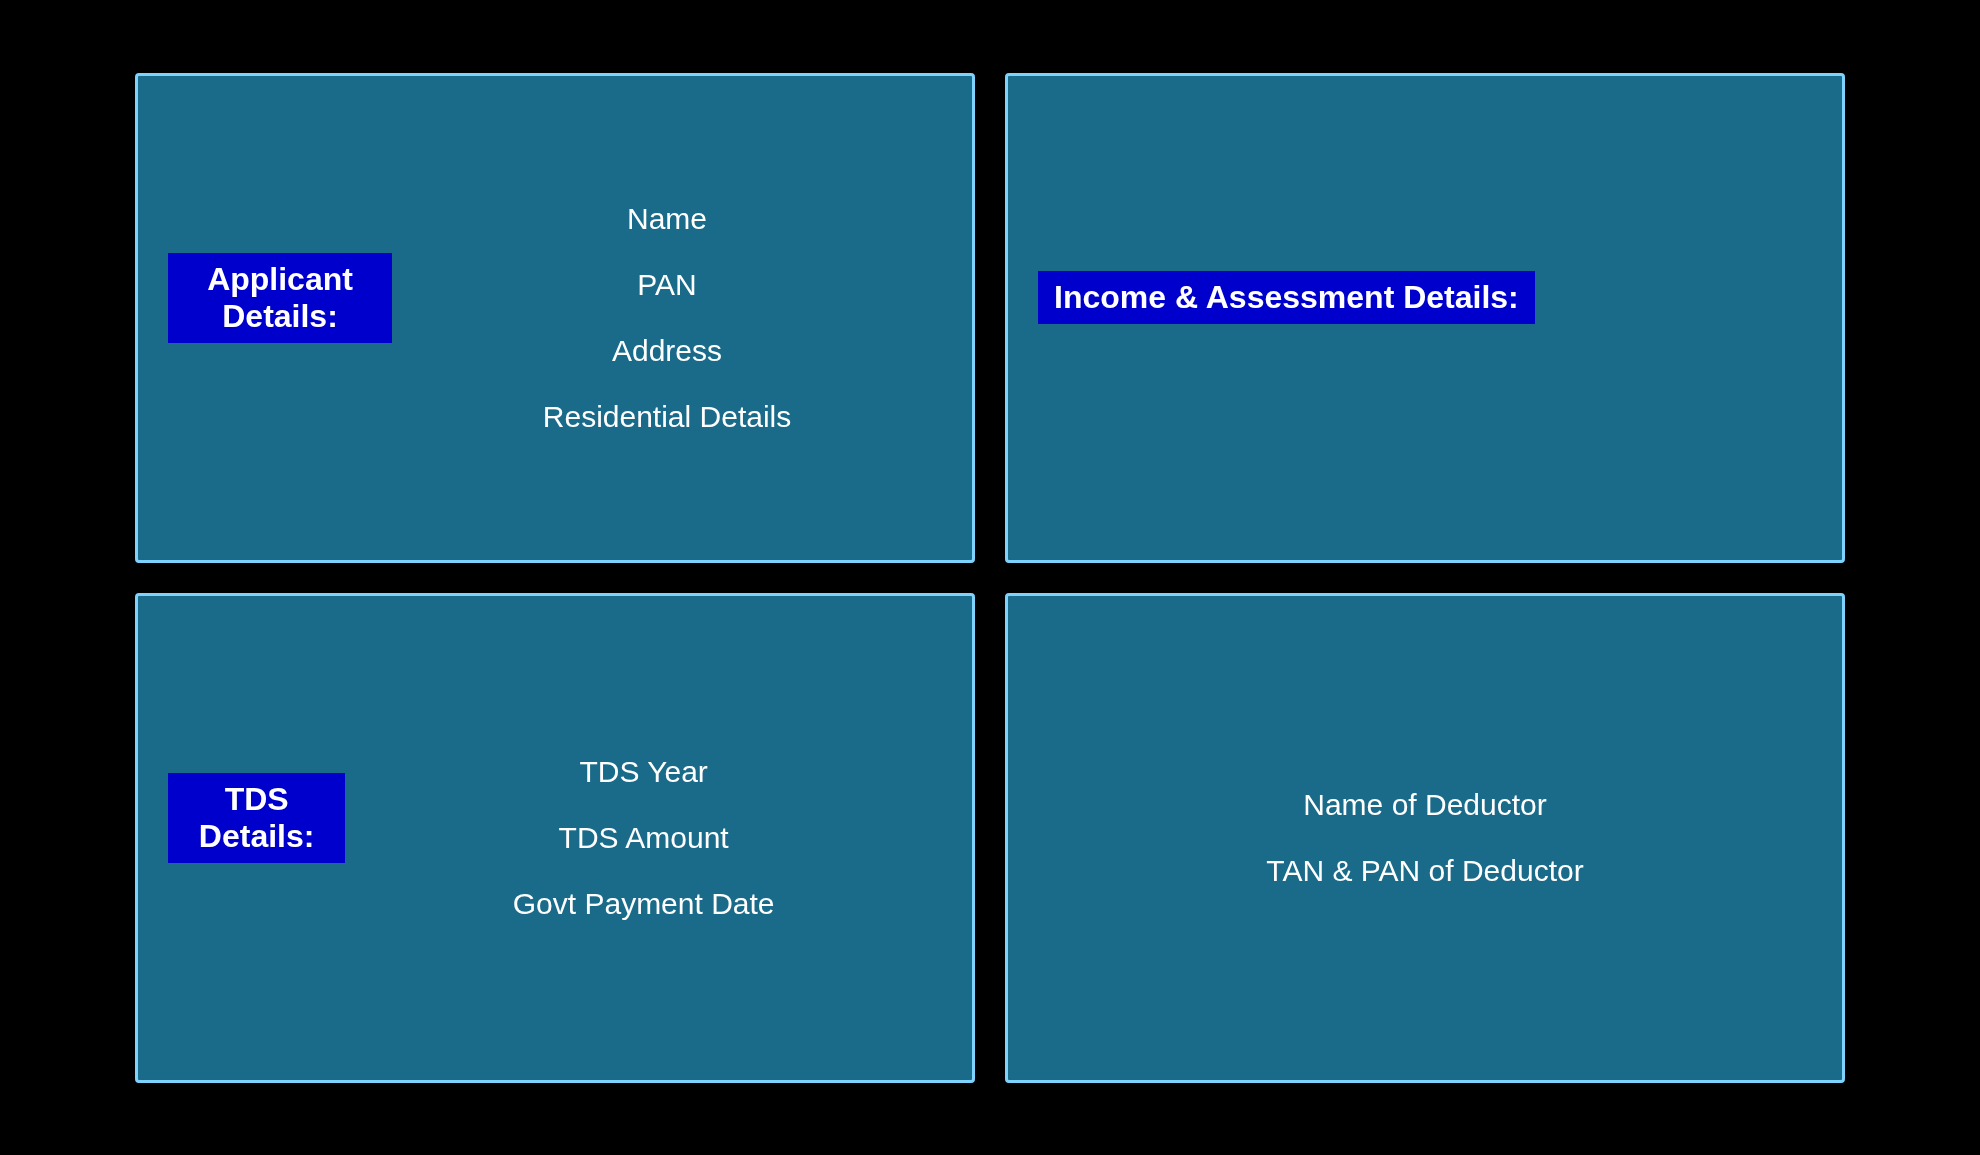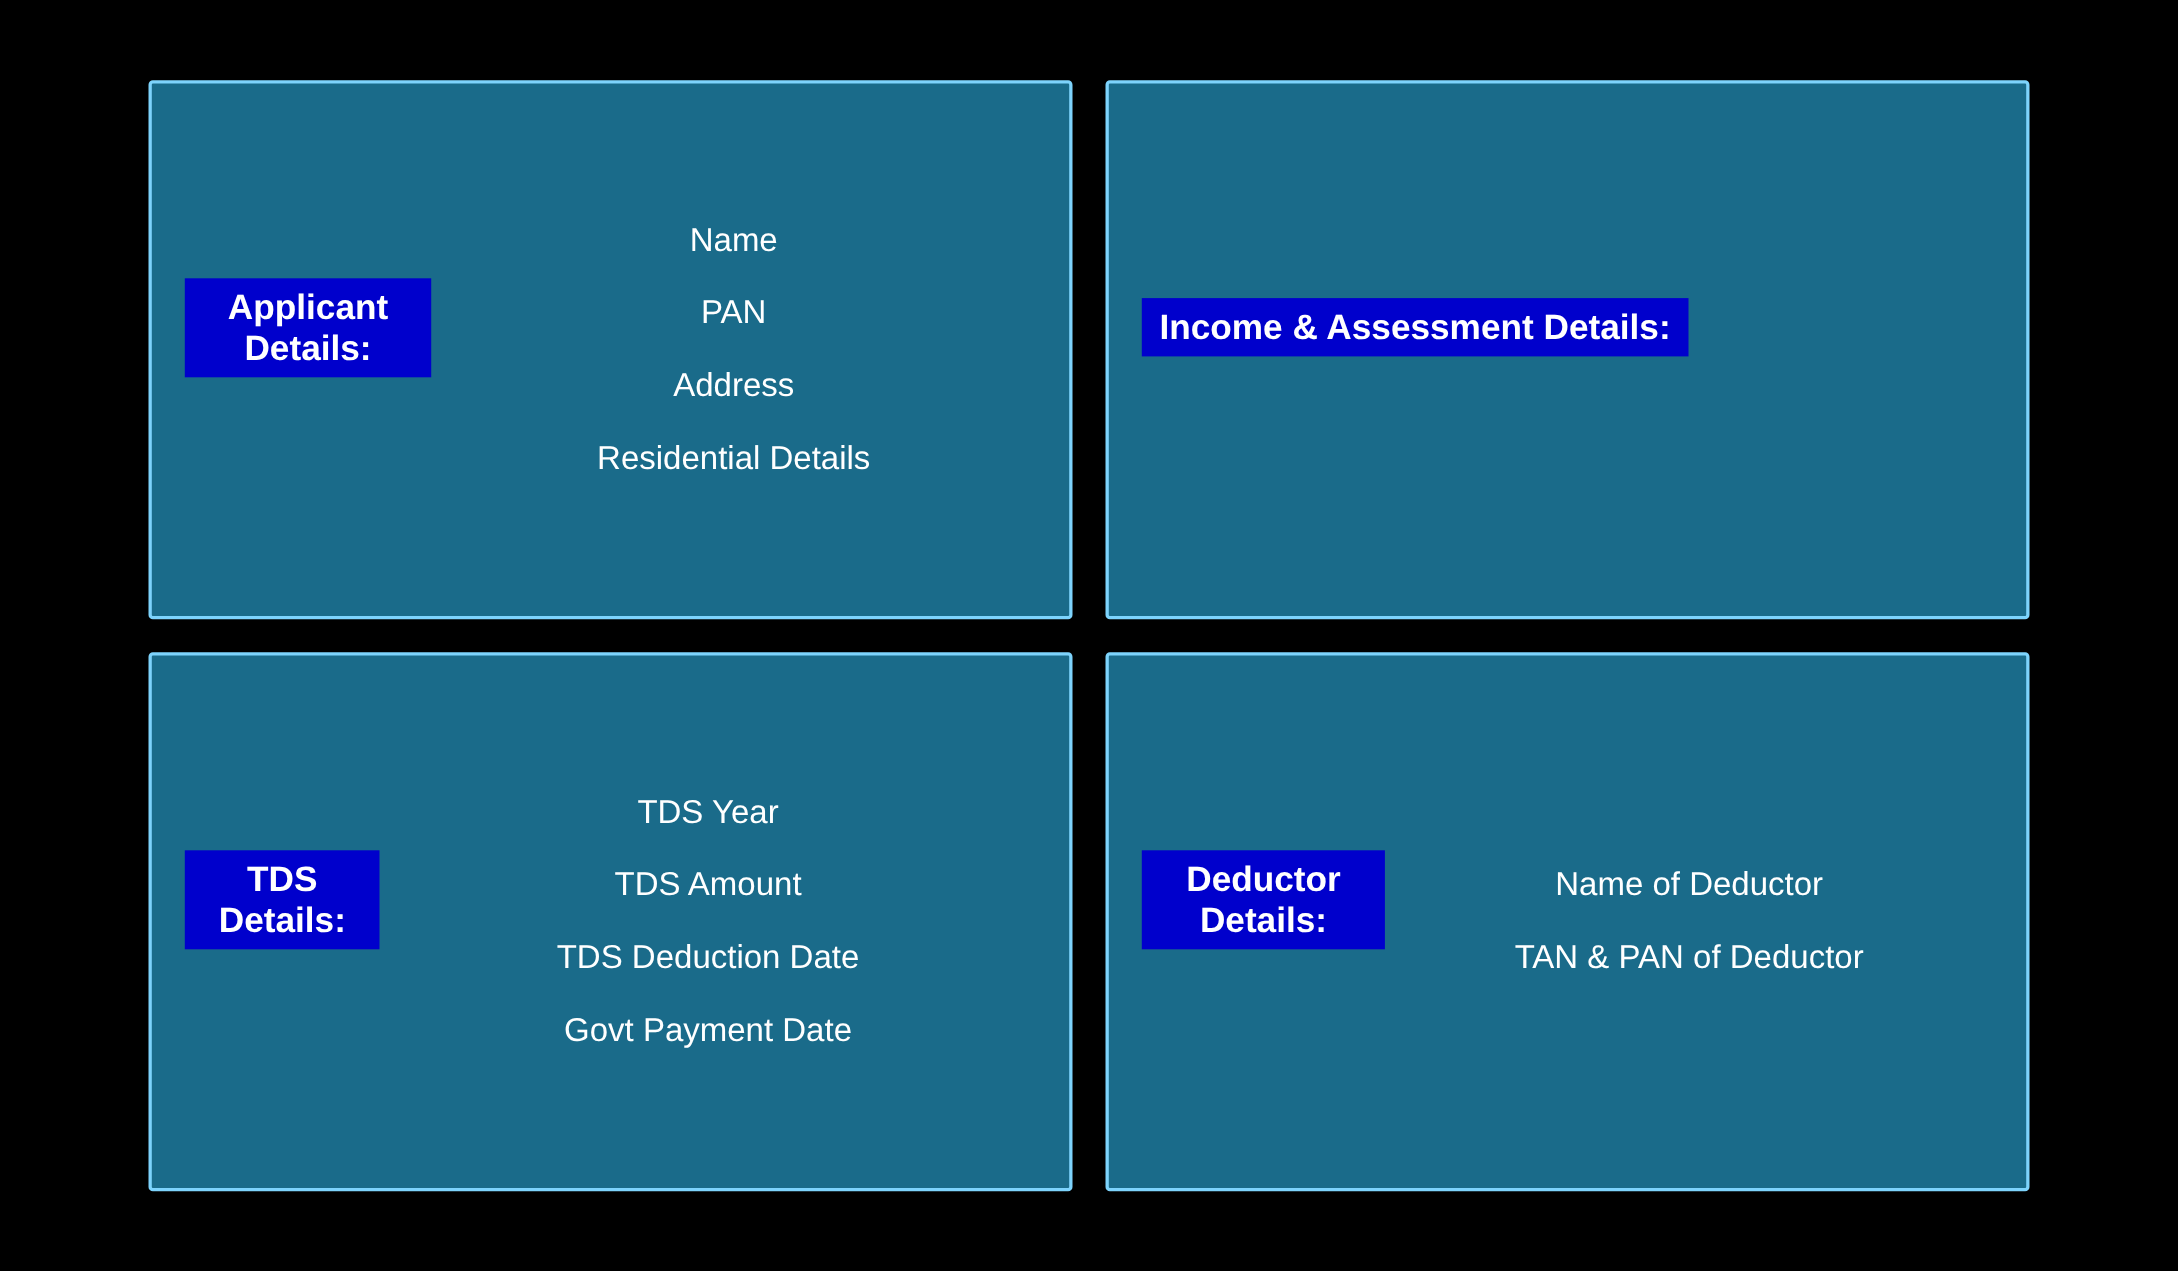--- a/index.html
+++ b/index.html
@@ -76,24 +76,22 @@
       </div>
     </div>
     <div class="card">
       <div class="card-title">Income &amp; Assessment Details:</div>
     </div>
     <div class="card">
       <div class="card-title">TDS Details:</div>
       <div class="card-items">
         <div class="card-item">TDS Year</div>
         <div class="card-item">TDS Amount</div>
-        <div class="card-item">TDS Deduction Date</div>
         <div class="card-item">Govt Payment Date</div>
       </div>
     </div>
     <div class="card">
-      <div class="card-title">Deductor Details:</div>
       <div class="card-items">
         <div class="card-item">Name of Deductor</div>
         <div class="card-item">TAN &amp; PAN of Deductor</div>
       </div>
     </div>
   </div>
 
 </body></html>

